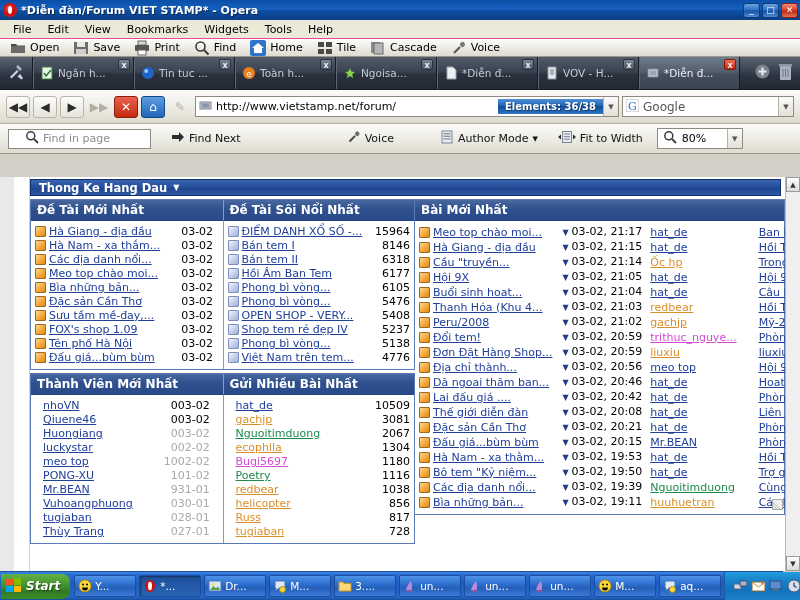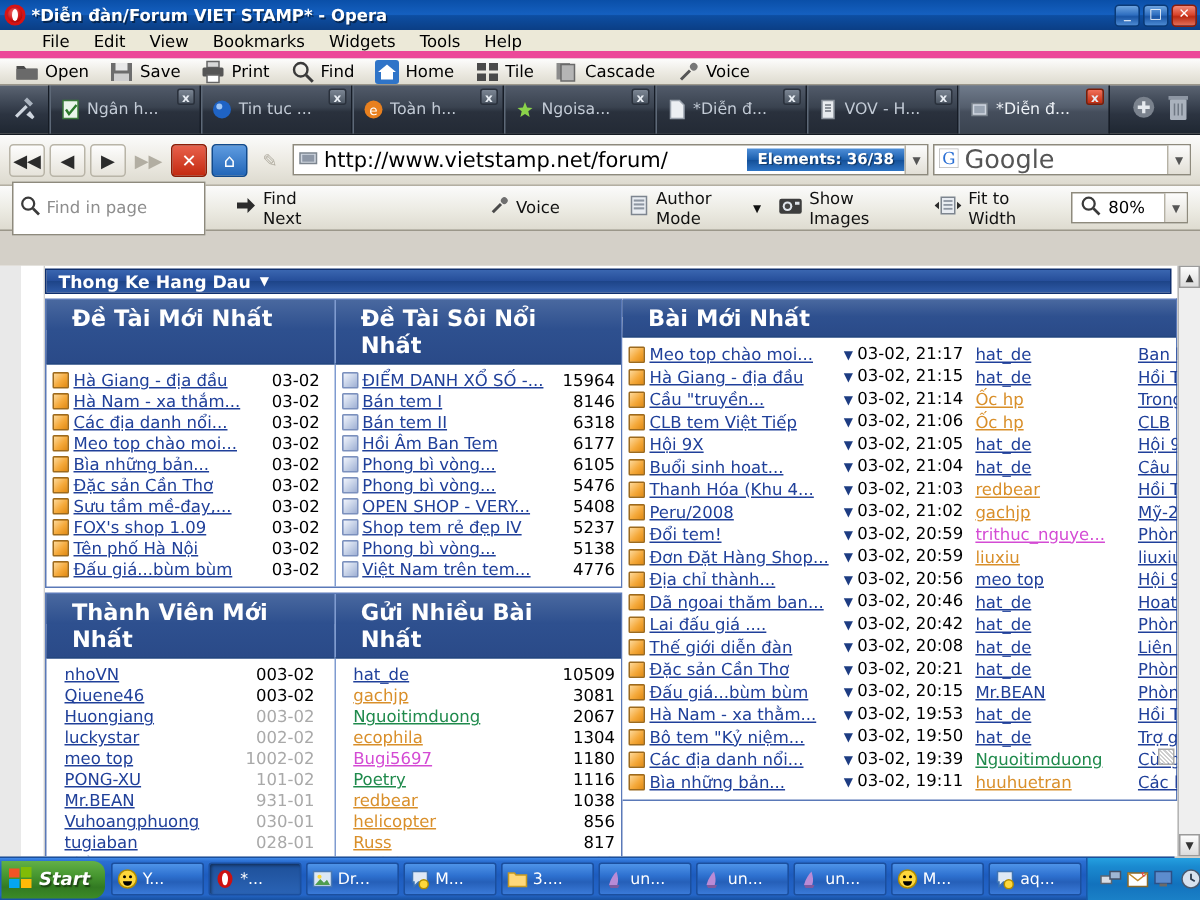--- a/index.html
+++ b/index.html
@@ -46,22 +46,22 @@
     font-family: "DejaVu Sans", sans-serif;
   }
   .winbtn.close {
     background: linear-gradient(to bottom, #f08b7a, #d9442b 45%, #bb2a12 55%, #e4715a);
     border-color: #8d1c08;
   }
 
   
   .menubar {
     height: 19px; background: #ece9d8;
-    display: flex; align-items: center; padding-left: 20px;
-    border-bottom: 5px solid #ec4899;
+    display: flex; align-items: center; padding-left: 5px;
+    border-bottom: 1px solid #ec4899;
   }
   .menubar .mi { padding: 2px 8px; font-size: 11px; color: #000; }
 
   
   .maintoolbar {
     height: 18px;
     background: linear-gradient(to bottom, #fdfdfd, #eceae2 55%, #dedbd0);
     display: flex; align-items: center; padding-left: 10px;
     border-bottom: 1px solid #9a968a;
   }
@@ -122,47 +122,47 @@
     color: #2b2b2b; font-size: 12px;
   }
   .navbtn.ghost { border-color: transparent; background: transparent; color: #b2aea2; }
   .navbtn.stop { background: linear-gradient(to bottom,#e8614c,#c42a10); border-color:#8b1d07; color:#fff; }
   .navbtn.home { background: linear-gradient(to bottom,#5f9ce0,#2266b8); border-color:#114a8c; color:#fff; }
   .urlbox {
     flex: 1 1 auto; height: 21px; background: #fff;
     border: 1px solid #8e8a7d; display: flex; align-items: center;
     padding: 0 0 0 3px; min-width: 0;
   }
-  .urltext { flex: 1 1 auto; font-size: 14px; color: #000; padding-left: 4px; white-space: nowrap; overflow: hidden; }
+  .urltext { flex: 1 1 auto; font-size: 11px; color: #000; padding-left: 4px; white-space: nowrap; overflow: hidden; }
   .elembadge {
     background: linear-gradient(to bottom, #4f8fd8, #1b5fae 50%, #134e96 50%, #2e74c4);
     color: #fff; font-size: 10px; padding: 2px 7px; white-space: nowrap; font-weight: bold;
     text-shadow: 1px 1px 0 rgba(0,0,0,.35);
   }
   .dropbtn {
     width: 15px; height: 19px; display: flex; align-items: center; justify-content: center;
     background: linear-gradient(to bottom,#fcfcfc,#e2dfd6); border-left: 1px solid #b6b2a5;
     font-size: 7px; color: #555;
   }
   .searchbox {
     width: 172px; height: 21px; background: #fff; border: 1px solid #8e8a7d;
     display: flex; align-items: center; padding-left: 3px; gap: 4px;
   }
-  .searchbox .sbtext { flex: 1 1 auto; color: #555; font-size: 17px; }
+  .searchbox .sbtext { flex: 1 1 auto; color: #555; font-size: 12px; }
 
   
   .findbar {
     height: 30px;
     background: linear-gradient(to bottom, #fbfbfb, #ecebe3 55%, #dedbd0);
     display: flex; align-items: center; gap: 6px; padding: 0 8px;
     border-bottom: 1px solid #9b978a;
   }
   .findinput {
-    width: 143px; height: 36px; background: #fff; border: 1px solid #8e8a7d;
-    display: flex; align-items: center; gap: 4px; padding-left: 4px;
+    width: 143px; height: 20px; background: #fff; border: 1px solid #8e8a7d;
+    display: flex; align-items: center; gap: 4px; padding-left: 16px;
   }
   .findinput .ph { color: #8d8d8d; font-size: 11px; }
   .fb-item { display: flex; align-items: center; gap: 4px; font-size: 11px; color: #111; }
   .zoombox {
     width: 86px; height: 21px; background: #fff; border: 1px solid #8e8a7d;
     display: flex; align-items: center; gap: 5px; padding-left: 5px;
   }
 
   
   .viewport {
@@ -188,22 +188,22 @@
   .statbar .caret { margin-left: 6px; font-size: 8px; }
 
   .cols { display: flex; align-items: flex-start; }
   .colL { width: 385px; flex: 0 0 auto; }
   .colR { flex: 1 1 auto; min-width: 0; }
 
   .panel { border: 1px solid #5a79b8; background: #fff; margin-top: 3px; }
   .panel-hd {
     background: linear-gradient(to bottom, #49689f, #2d4f8e 48%, #24448200 48%, #2a4a88 100%);
     background-color: #2e508f;
-    color: #fff; font-weight: bold; font-size: 15px;
-    padding: 3px 17px; border-bottom: 1px solid #23467f;
+    color: #fff; font-weight: bold; font-size: 12px;
+    padding: 3px 6px; border-bottom: 1px solid #23467f;
   }
   .panel-body { padding: 4px 4px 4px 4px; }
 
   .two { display: flex; }
   .two > .half { width: 50%; }
   .two > .half + .half { border-left: 1px solid #7f9bd0; }
 
   .rowlist { width: 100%; border-collapse: collapse; }
   .rowlist td { font-size: 11px; padding: 0 0 1px 0; line-height: 13px; white-space: nowrap; }
   .ficon {
@@ -536,31 +536,20 @@
             <rect x="2" y="1" width="10" height="12" fill="#e9edf2" stroke="#7d858f"></rect>
             <g fill="#8d96a2">
               <rect x="3.5" y="3" width="7" height="1.4"></rect>
               <rect x="3.5" y="5.6" width="7" height="1.4"></rect>
               <rect x="3.5" y="8.2" width="7" height="1.4"></rect>
             </g>
           </svg>
       </span>
       <span>Author Mode</span>
       <span style="font-size:7px">▼</span>
-    </div>
-    <div class="fb-item" style="margin-left:6px">
-      <span>
-        <svg width="16" height="14" viewBox="0 0 16 14">
-            <rect x="0.5" y="2.5" width="15" height="10" rx="1.5" fill="#3d3d3d"></rect>
-            <circle cx="6" cy="7.5" r="3.2" fill="#dfe4ea"></circle>
-            <circle cx="6" cy="7.5" r="1.8" fill="#444"></circle>
-            <rect x="11" y="4.5" width="3" height="2" fill="#dfe4ea"></rect>
-          </svg>
-      </span>
-      <span>Show Images</span>
     </div>
     <div class="fb-item" style="margin-left:14px">
       <span>
         <svg width="18" height="14" viewBox="0 0 18 14">
             <path d="M0 7l3-2.5v5z" fill="#2c2c2c"></path>
             <path d="M18 7l-3-2.5v5z" fill="#2c2c2c"></path>
             <rect x="4.5" y="1.5" width="9" height="11" fill="#e8ecf1" stroke="#7d858f"></rect>
             <g fill="#8d96a2">
               <rect x="6" y="3.4" width="6" height="1.2"></rect>
               <rect x="6" y="6" width="6" height="1.2"></rect>
@@ -833,26 +822,20 @@
                     <td style="padding-left:8px"><a class="u-blue">hat_de</a></td>
                     <td style="padding-left:22px"><a class="lnk">Hồi T</a></td>
                   </tr>
                   <tr>
                     <td><span class="ficon"></span><a class="lnk">Cầu "truyền...</a></td>
                     <td style="padding-left:10px"><span class="tri">▼</span><span>03-02, 21:14</span></td>
                     <td style="padding-left:8px"><a class="u-orange">Ốc hp</a></td>
                     <td style="padding-left:22px"><a class="lnk">Trong</a></td>
                   </tr>
                   <tr>
-                    <td><span class="ficon"></span><a class="lnk">CLB tem Việt Tiếp</a></td>
-                    <td style="padding-left:10px"><span class="tri">▼</span><span>03-02, 21:06</span></td>
-                    <td style="padding-left:8px"><a class="u-orange">Ốc hp</a></td>
-                    <td style="padding-left:22px"><a class="lnk">CLB </a></td>
-                  </tr>
-                  <tr>
                     <td><span class="ficon"></span><a class="lnk">Hội 9X</a></td>
                     <td style="padding-left:10px"><span class="tri">▼</span><span>03-02, 21:05</span></td>
                     <td style="padding-left:8px"><a class="u-blue">hat_de</a></td>
                     <td style="padding-left:22px"><a class="lnk">Hội 9</a></td>
                   </tr>
                   <tr>
                     <td><span class="ficon"></span><a class="lnk">Buổi sinh hoat...</a></td>
                     <td style="padding-left:10px"><span class="tri">▼</span><span>03-02, 21:04</span></td>
                     <td style="padding-left:8px"><a class="u-blue">hat_de</a></td>
                     <td style="padding-left:22px"><a class="lnk">Câu l</a></td>

